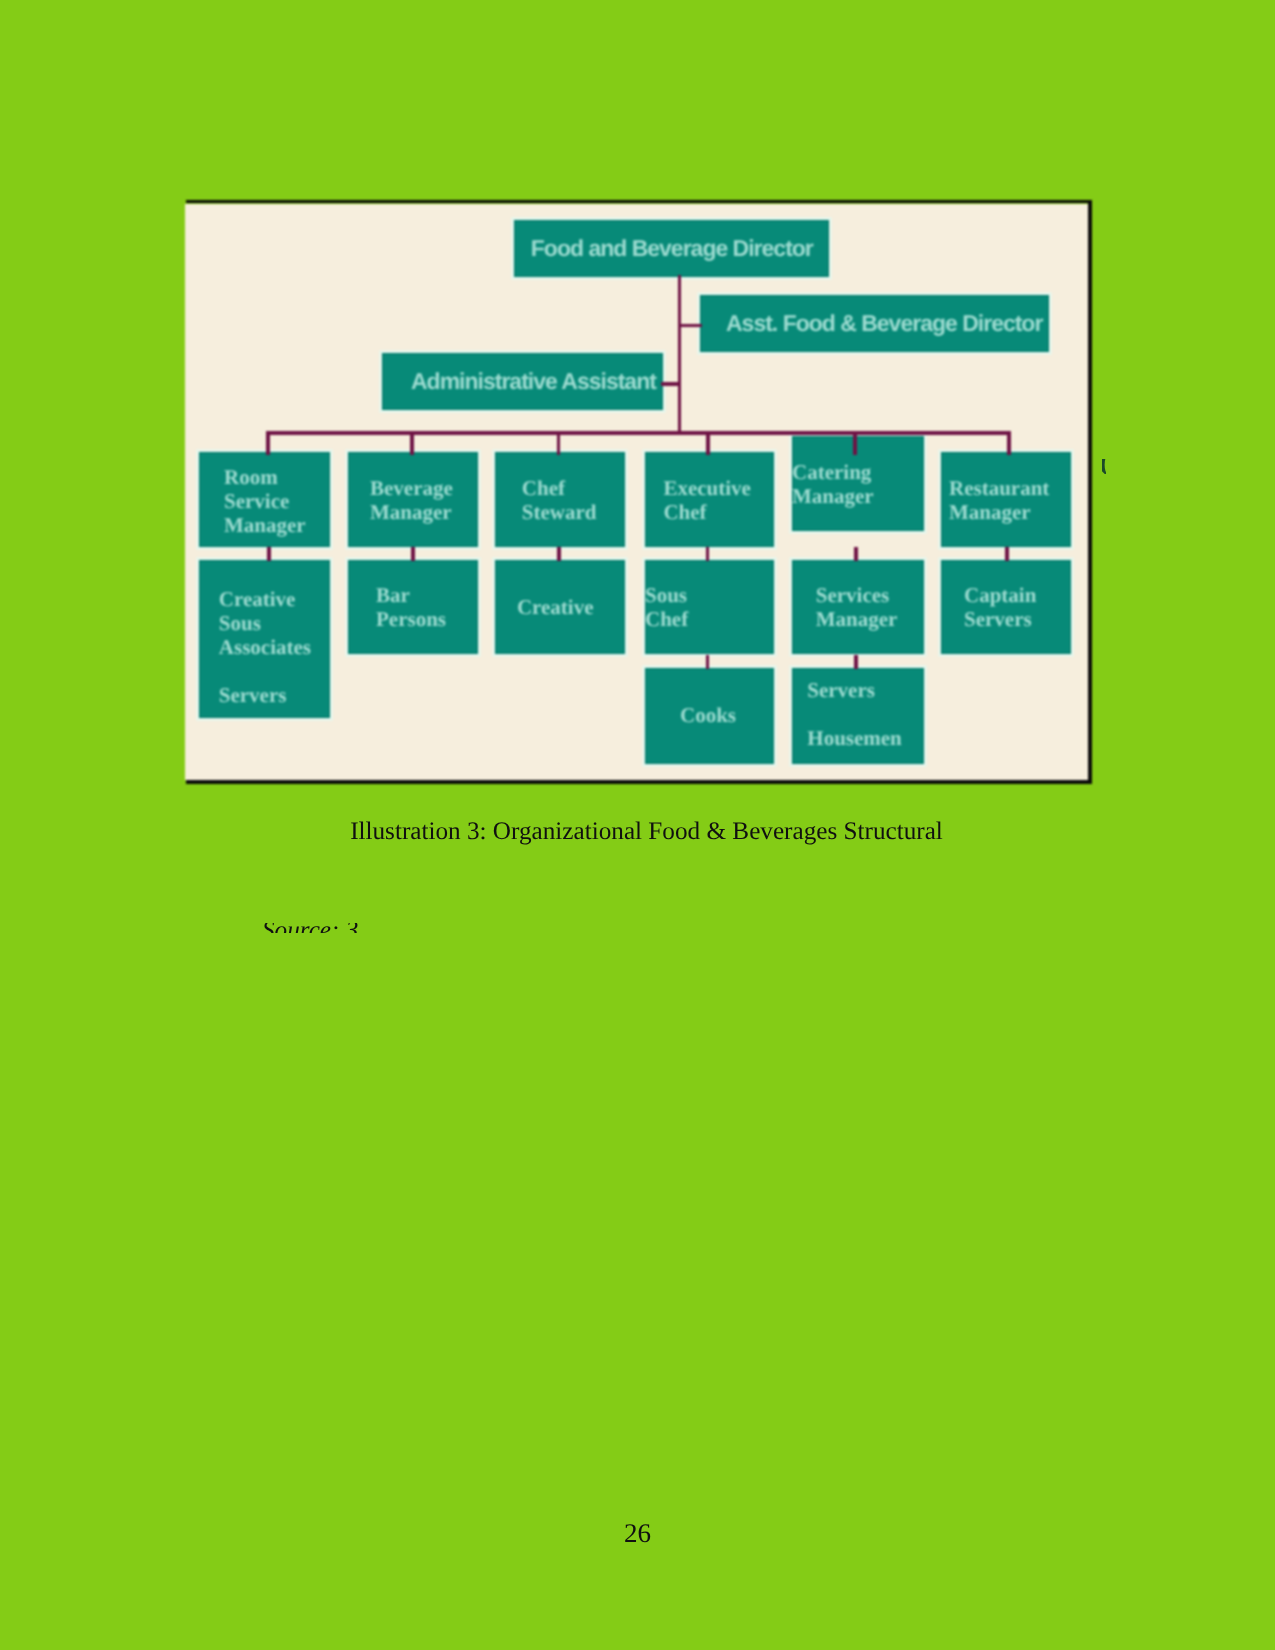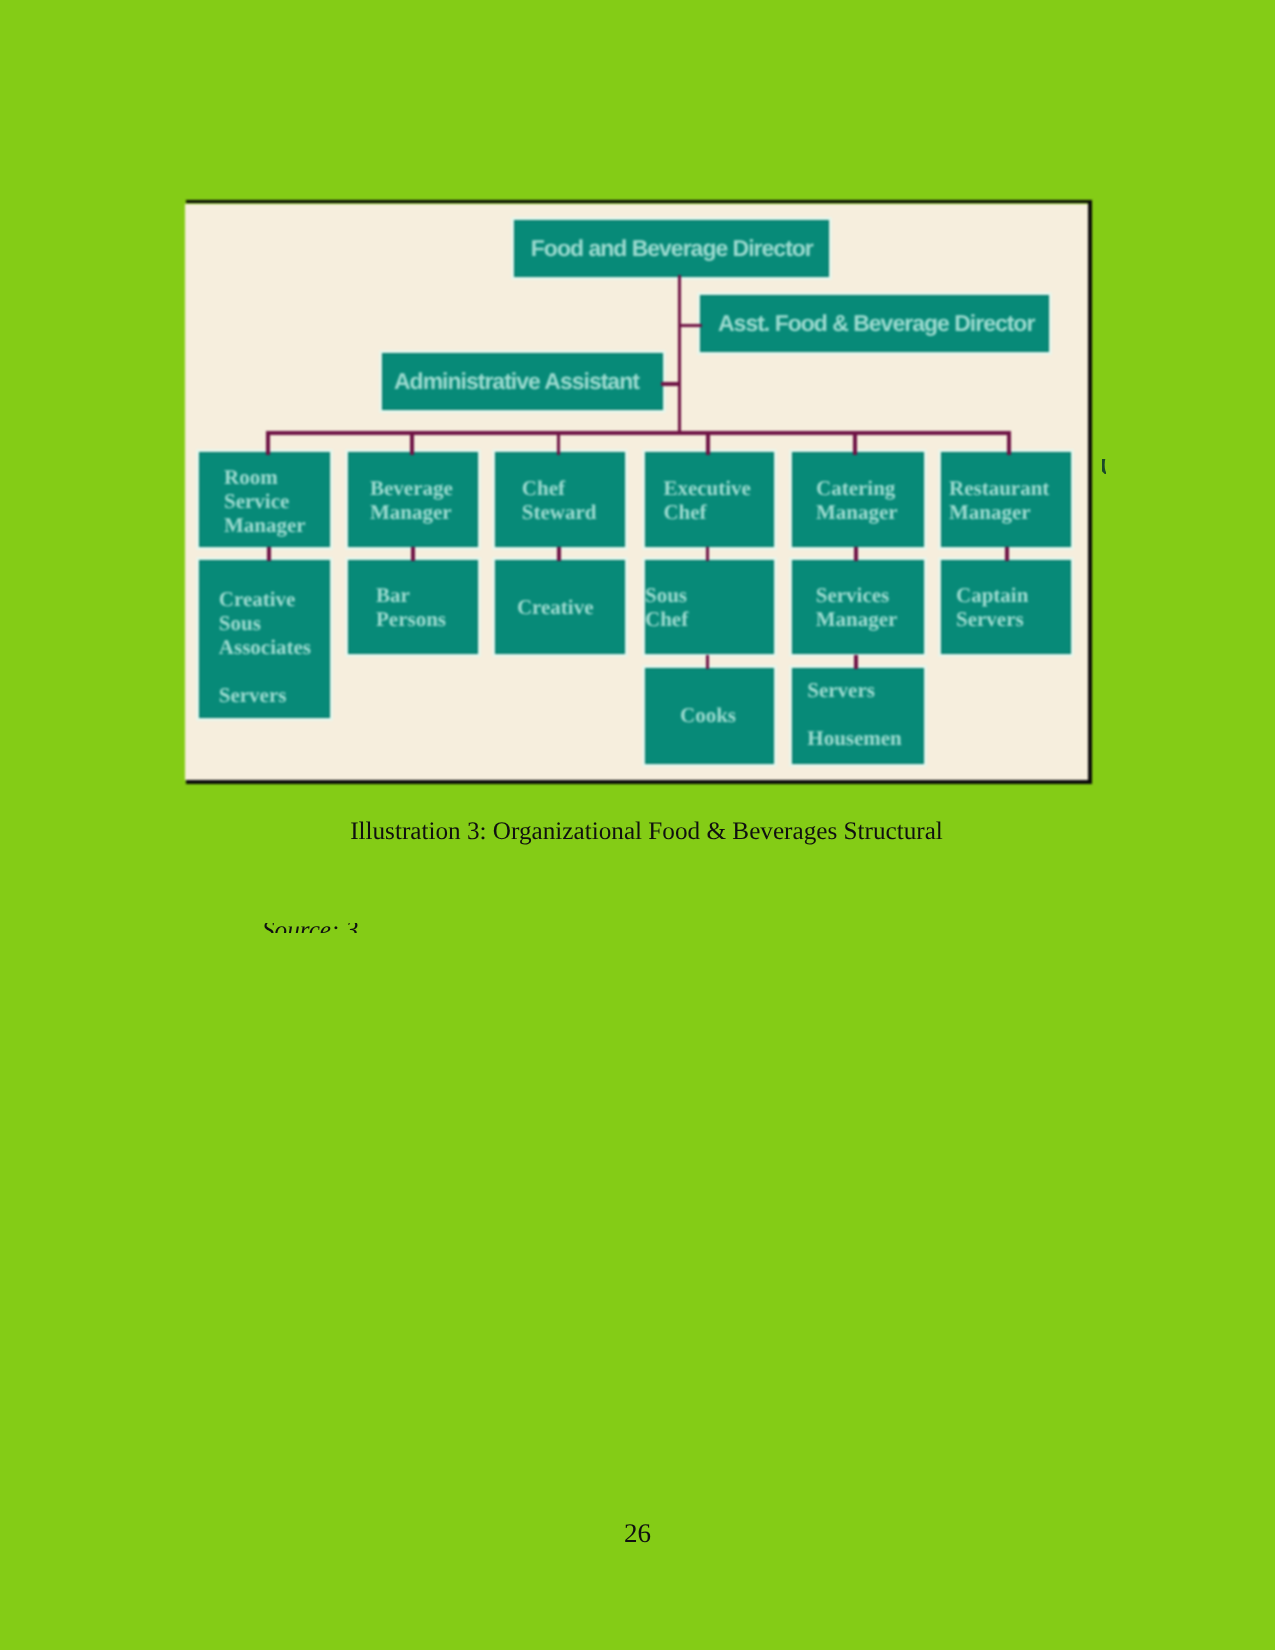--- a/index.html
+++ b/index.html
@@ -21,34 +21,34 @@
   .node{position:absolute;background:#078a78;color:#9edcd1;box-sizing:border-box;
         display:flex;flex-direction:column;justify-content:center;z-index:2;
         box-shadow:0 0 0 2.6px #e4f7ee, inset 0 0 0 1.2px rgba(6,84,70,.26);}
   .node.sans {font-family:"Liberation Sans",sans-serif;font-weight:bold;font-size:23px;
               letter-spacing:-1px;line-height:23px;}
   .node.serif{font-family:"Liberation Serif",serif;font-weight:bold;font-size:21px;
               line-height:24px;}
   .node .ln{display:block;white-space:nowrap;}
 
   #n-fb-director{left:328px;top:20px;width:315px;height:57px;padding-left:16.8px;}
-  #n-asst-fb-director{left:514px;top:95px;width:349px;height:57px;padding-left:18px;}
-  #n-admin-assistant{left:196px;top:153px;width:281px;height:57px;padding-left:12px;}
+  #n-asst-fb-director{left:514px;top:95px;width:349px;height:57px;padding-left:26px;}
+  #n-admin-assistant{left:196px;top:153px;width:281px;height:57px;padding-left:29px;}
   #n-room-service-manager{left:13px;top:252px;width:131px;height:95px;padding-left:25.0px;padding-top:3px;}
   #n-beverage-manager{left:162px;top:252px;width:130px;height:95px;padding-left:22.0px;}
   #n-chef-steward{left:309px;top:252px;width:130px;height:95px;padding-left:26.8px;}
   #n-executive-chef{left:459px;top:252px;width:129px;height:95px;padding-left:18.4px;}
-  #n-catering-manager{left:606px;top:252px;width:132px;height:95px;padding-left:24.0px;}
+  #n-catering-manager{left:606px;top:236px;width:132px;height:95px;}
   #n-restaurant-manager{left:755px;top:252px;width:130px;height:95px;padding-left:8px;}
   #n-creative-sales{left:13px;top:360px;width:131px;height:158px;padding-left:19.8px;padding-top:16px;}
   #n-bar-persons{left:162px;top:360px;width:130px;height:94px;padding-left:28.0px;}
   #n-stewards{left:309px;top:360px;width:130px;height:94px;padding-left:21.9px;}
   #n-sous-chef{left:459px;top:360px;width:129px;height:94px;}
   #n-services-manager{left:606px;top:360px;width:132px;height:94px;padding-left:23.8px;}
-  #n-captain-servers{left:755px;top:360px;width:130px;height:94px;padding-left:15px;}
+  #n-captain-servers{left:755px;top:360px;width:130px;height:94px;padding-left:23.0px;}
   #n-cooks{left:459px;top:468px;width:129px;height:96px;padding-left:35.0px;padding-bottom:3px;}
   #n-servers-housemen{left:606px;top:468px;width:132px;height:96px;padding-left:15.3px;padding-bottom:4px;}
 
   
   .line{position:absolute;background:#6e1244;z-index:3;}
 
   #l-trunk-main{left:491.7px;top:75px;width:3.6px;height:159.8px;}
   #l-stub-asst-fb{left:493.5px;top:123.7px;width:22.5px;height:3.6px;}
   #l-stub-admin{left:475px;top:182.2px;width:18.5px;height:3.6px;}
   #l-bus-row2{left:80.3px;top:231.2px;width:744.3px;height:3.6px;}

